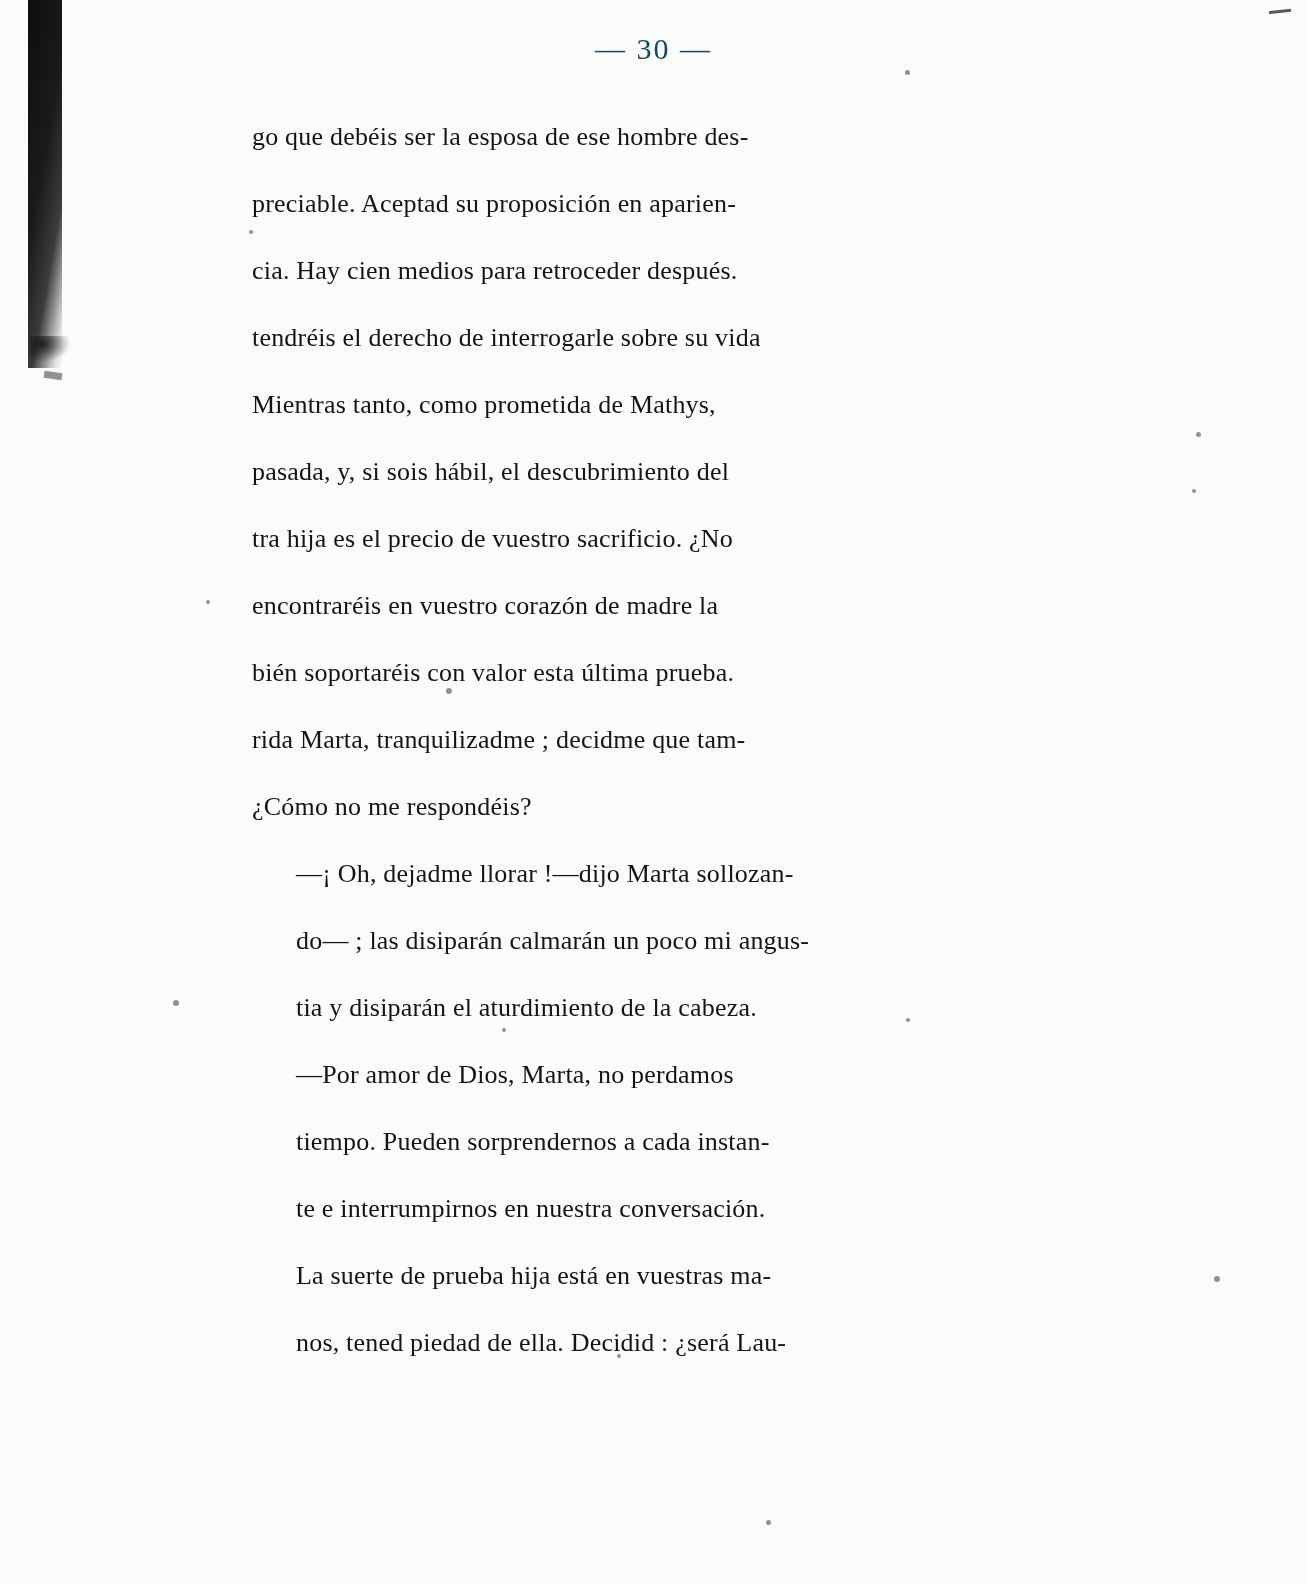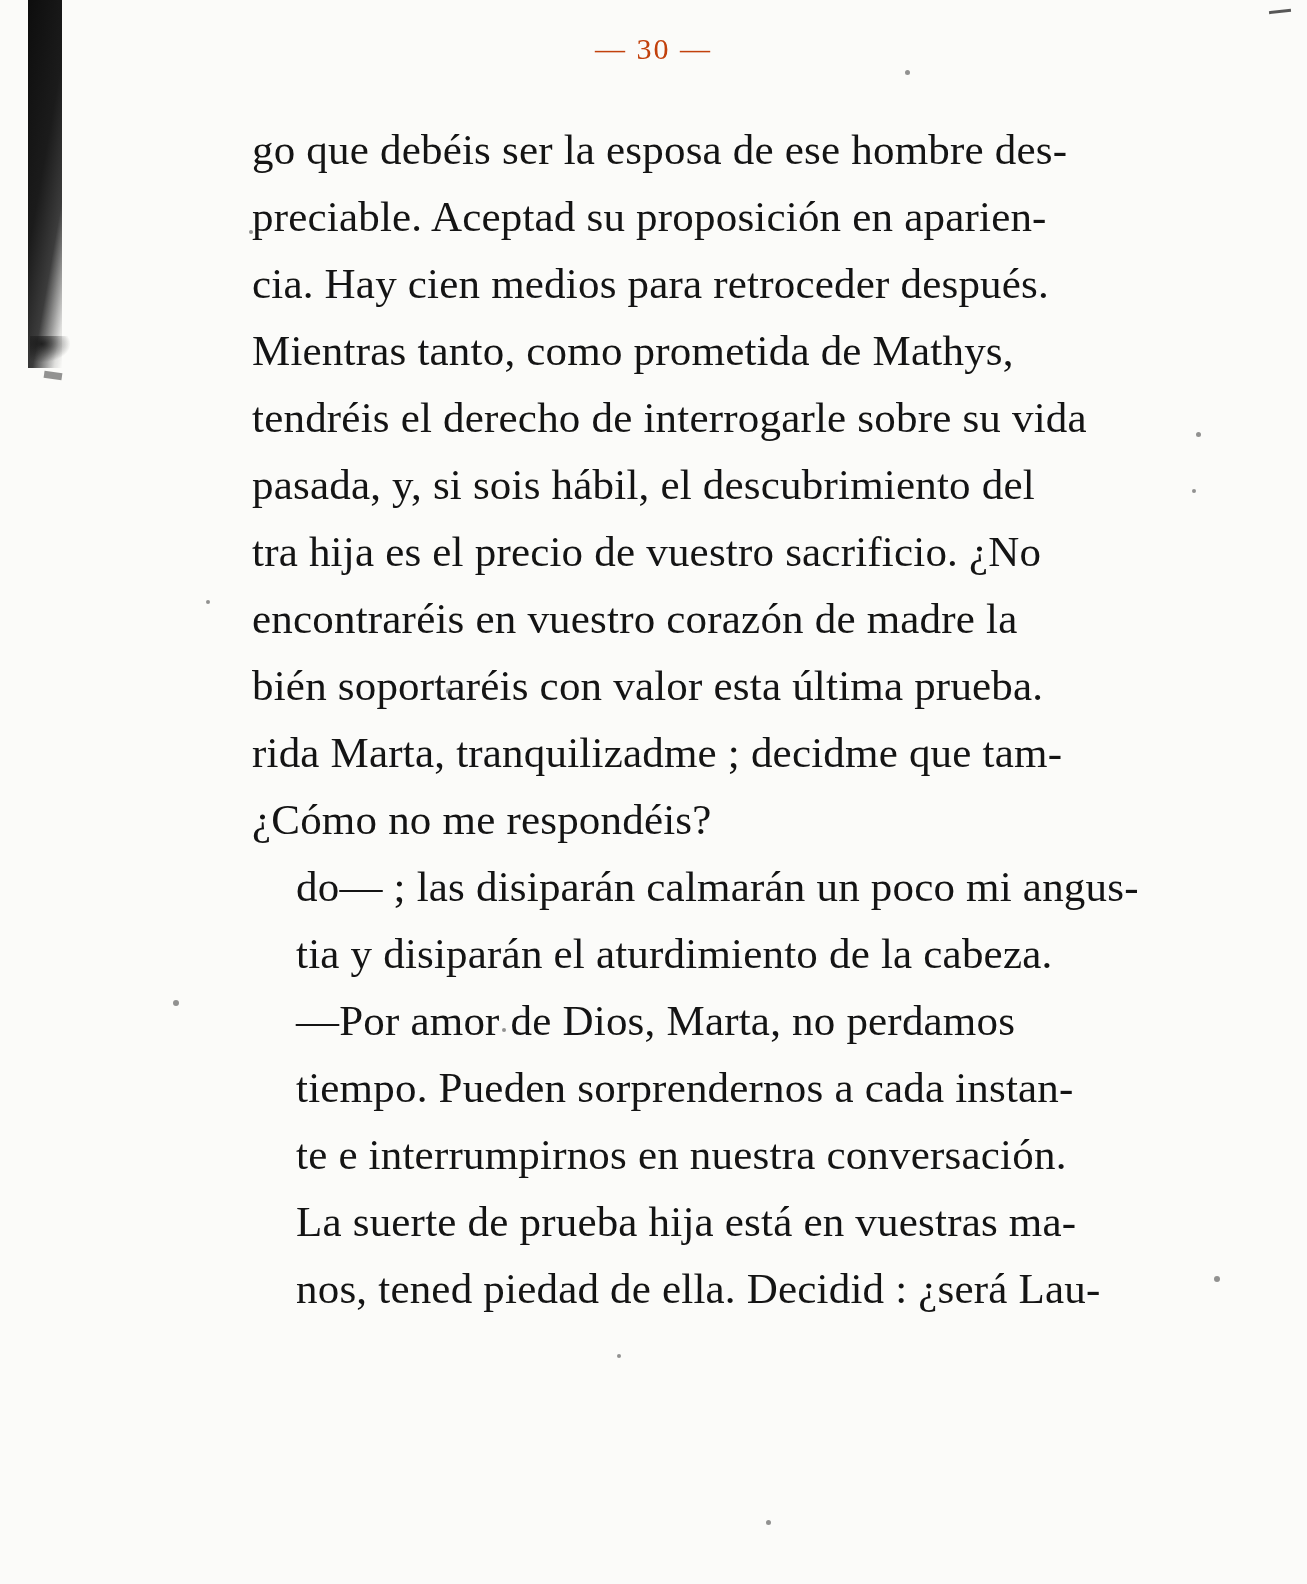--- a/index.html
+++ b/index.html
@@ -59,31 +59,31 @@
 
   
   .folio {
     position: absolute;
     top: 32px;
     left: 0;
     width: 100%;
     text-align: center;
     font-size: 30px;
     letter-spacing: 2px;
-    color: #c2410c;
+    color: #0c4a6e;
   }
 
   
   .textblock {
     position: absolute;
     left: 252px;
-    top: 116px;
+    top: 103px;
     width: 920px;
     color: #141414;
-    font-size: 43px;
+    font-size: 26px;
     line-height: 67px;
     text-align: justify;
     text-justify: inter-word;
     letter-spacing: 0.2px;
   }
   .textblock p {
     margin: 0;
   }
   .textblock p.indent {
     text-indent: 44px;
@@ -124,44 +124,47 @@
       <span class="line j">
           <span>go que debéis ser la esposa de ese hombre des-</span>
         </span>
       <span class="line j">
           <span>preciable. Aceptad su proposición en aparien-</span>
         </span>
       <span class="line j">
           <span>cia. Hay cien medios para retroceder después.</span>
         </span>
       <span class="line j">
+          <span>tendréis el derecho de interrogarle sobre su vida</span>
+        </span>
+      <span class="line j">
           <span>Mientras tanto, como prometida de Mathys,</span>
-        </span>
-      <span class="line j">
-          <span>tendréis el derecho de interrogarle sobre su vida</span>
         </span>
       <span class="line j">
           <span>pasada, y, si sois hábil, el descubrimiento del</span>
         </span>
       <span class="line j">
           <span>tra hija es el precio de vuestro sacrificio. ¿No</span>
         </span>
       <span class="line j">
           <span>encontraréis en vuestro corazón de madre la</span>
         </span>
       <span class="line j">
           <span>bién soportaréis con valor esta última prueba.</span>
         </span>
       <span class="line j">
           <span>rida Marta, tranquilizadme ; decidme que tam-</span>
         </span>
       <span class="line">¿Cómo no me respondéis?</span>
     </p>
 
     <p class="indent">
+      <span class="line j">
+          <span>—¡ Oh, dejadme llorar !—dijo Marta sollozan-</span>
+        </span>
       <span class="line j">
           <span>do— ; las disiparán calmarán un poco mi angus-</span>
         </span>
       <span class="line">tia y disiparán el aturdimiento de la cabeza.</span>
     </p>
 
     <p class="indent">
       <span class="line j">
           <span>—Por amor de Dios, Marta, no perdamos</span>
         </span>

